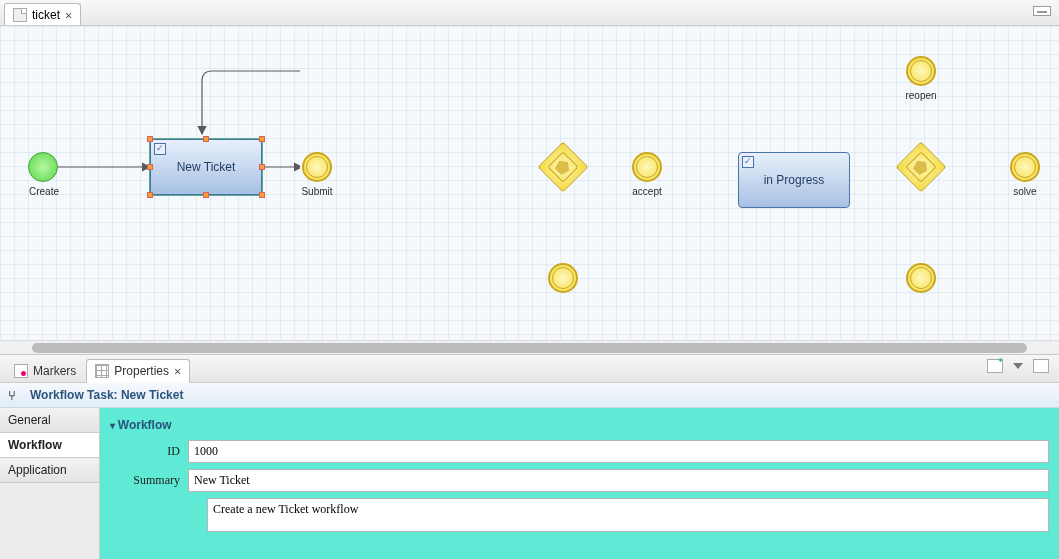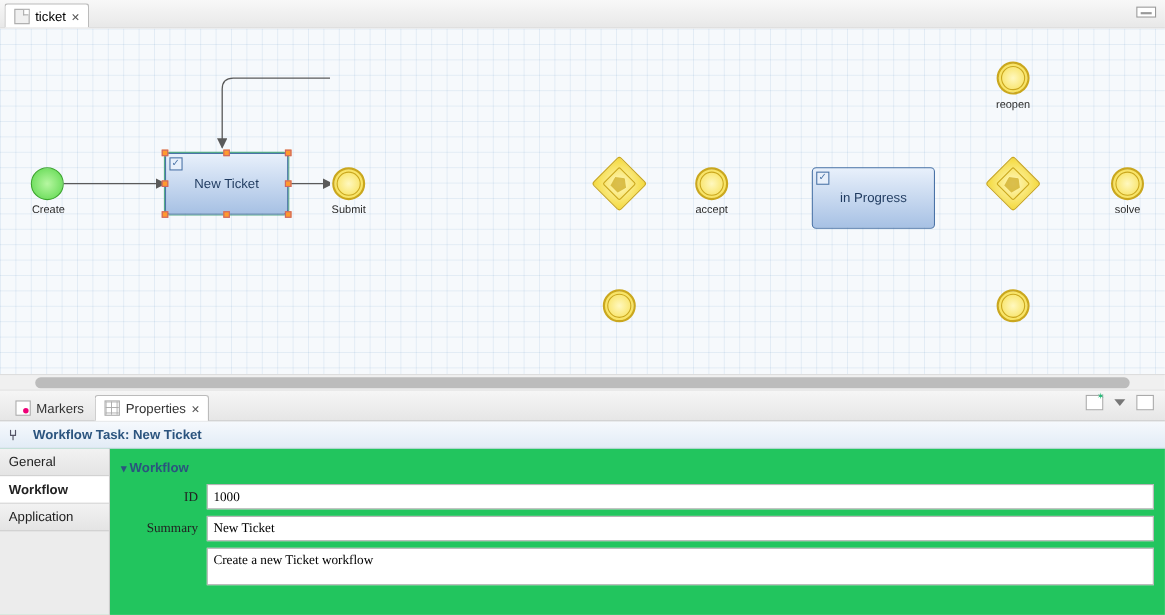--- a/index.html
+++ b/index.html
@@ -61,32 +61,32 @@
   .props-icon { background:#fff; border:1px solid #aaa; background-image:linear-gradient(#aaa 1px,transparent 1px),linear-gradient(90deg,#aaa 1px,transparent 1px); background-size:5px 5px;}
   .view-toolbar{position:absolute; right:10px; top:4px; display:flex; gap:10px; align-items:center;}
   .tb-btn{width:16px;height:14px; border:1px solid #aaa; background:#fff; position:relative;}
   .tb-btn.new::after{content:"✶"; font-size:8px; color:#2b7; position:absolute; right:-2px; top:-4px;}
   .tri{width:0;height:0;border-left:5px solid transparent;border-right:5px solid transparent;border-top:6px solid #777;}
   
   .panel-header { height:25px; background:linear-gradient(#f6f9fd,#e2ecf6); border-bottom:1px solid #c9d6e6; display:flex; align-items:center; gap:8px; padding:0 8px; color:#2b547e; font-weight:bold;}
   .panel-header .wf-icon{width:14px; height:14px; position:relative;}
   .panel-header .wf-icon::before{content:"⑂"; font-size:13px; color:#556;}
   
-  .panel-body { flex:1; display:flex; background:#22c55e; min-height:0;justify-content:center;}
+  .panel-body { flex:1; display:flex; background:#5eead4; min-height:0;justify-content:center;}
   .left-tabs { width:100px; background:#ececec; border-right:1px solid #ccc; display:flex; flex-direction:column;}
   .lt { padding:5px 8px; border-bottom:1px solid #ccc; background:linear-gradient(#f2f2f2,#e4e4e4); font-size:12px; color:#222; cursor:default;}
   .lt.active { background:#fff; font-weight:bold;}
   
   .form { flex:1; overflow:auto; padding:6px 10px;}
   .section-title { color:#2b547e; font-weight:bold; padding:4px 0 8px 0;}
   .section-title::before { content:"▾ "; font-size:10px;}
   .frow { display:flex; align-items:flex-start; gap:8px; margin-bottom:6px;font-family:Liberation Serif, serif;}
   .frow label { width:70px; text-align:right; color:#222; padding-top:4px;}
   .frow input, .frow textarea { flex:1; border:1px solid #b5b5b5; padding:3px 5px; font-family:inherit; font-size:12px; background:#fff; }
-  .frow textarea { height: 34px; resize:none;}
+  .frow textarea { height: 34px; resize:none;margin-left:19px;}
 </style>
 </head>
 <body>
 
 <div class="editor-tabs">
   <div class="editor-tab">
     <span class="file-icon"></span>
     <span>ticket</span>
     <span class="close-x">✕</span>
   </div>

